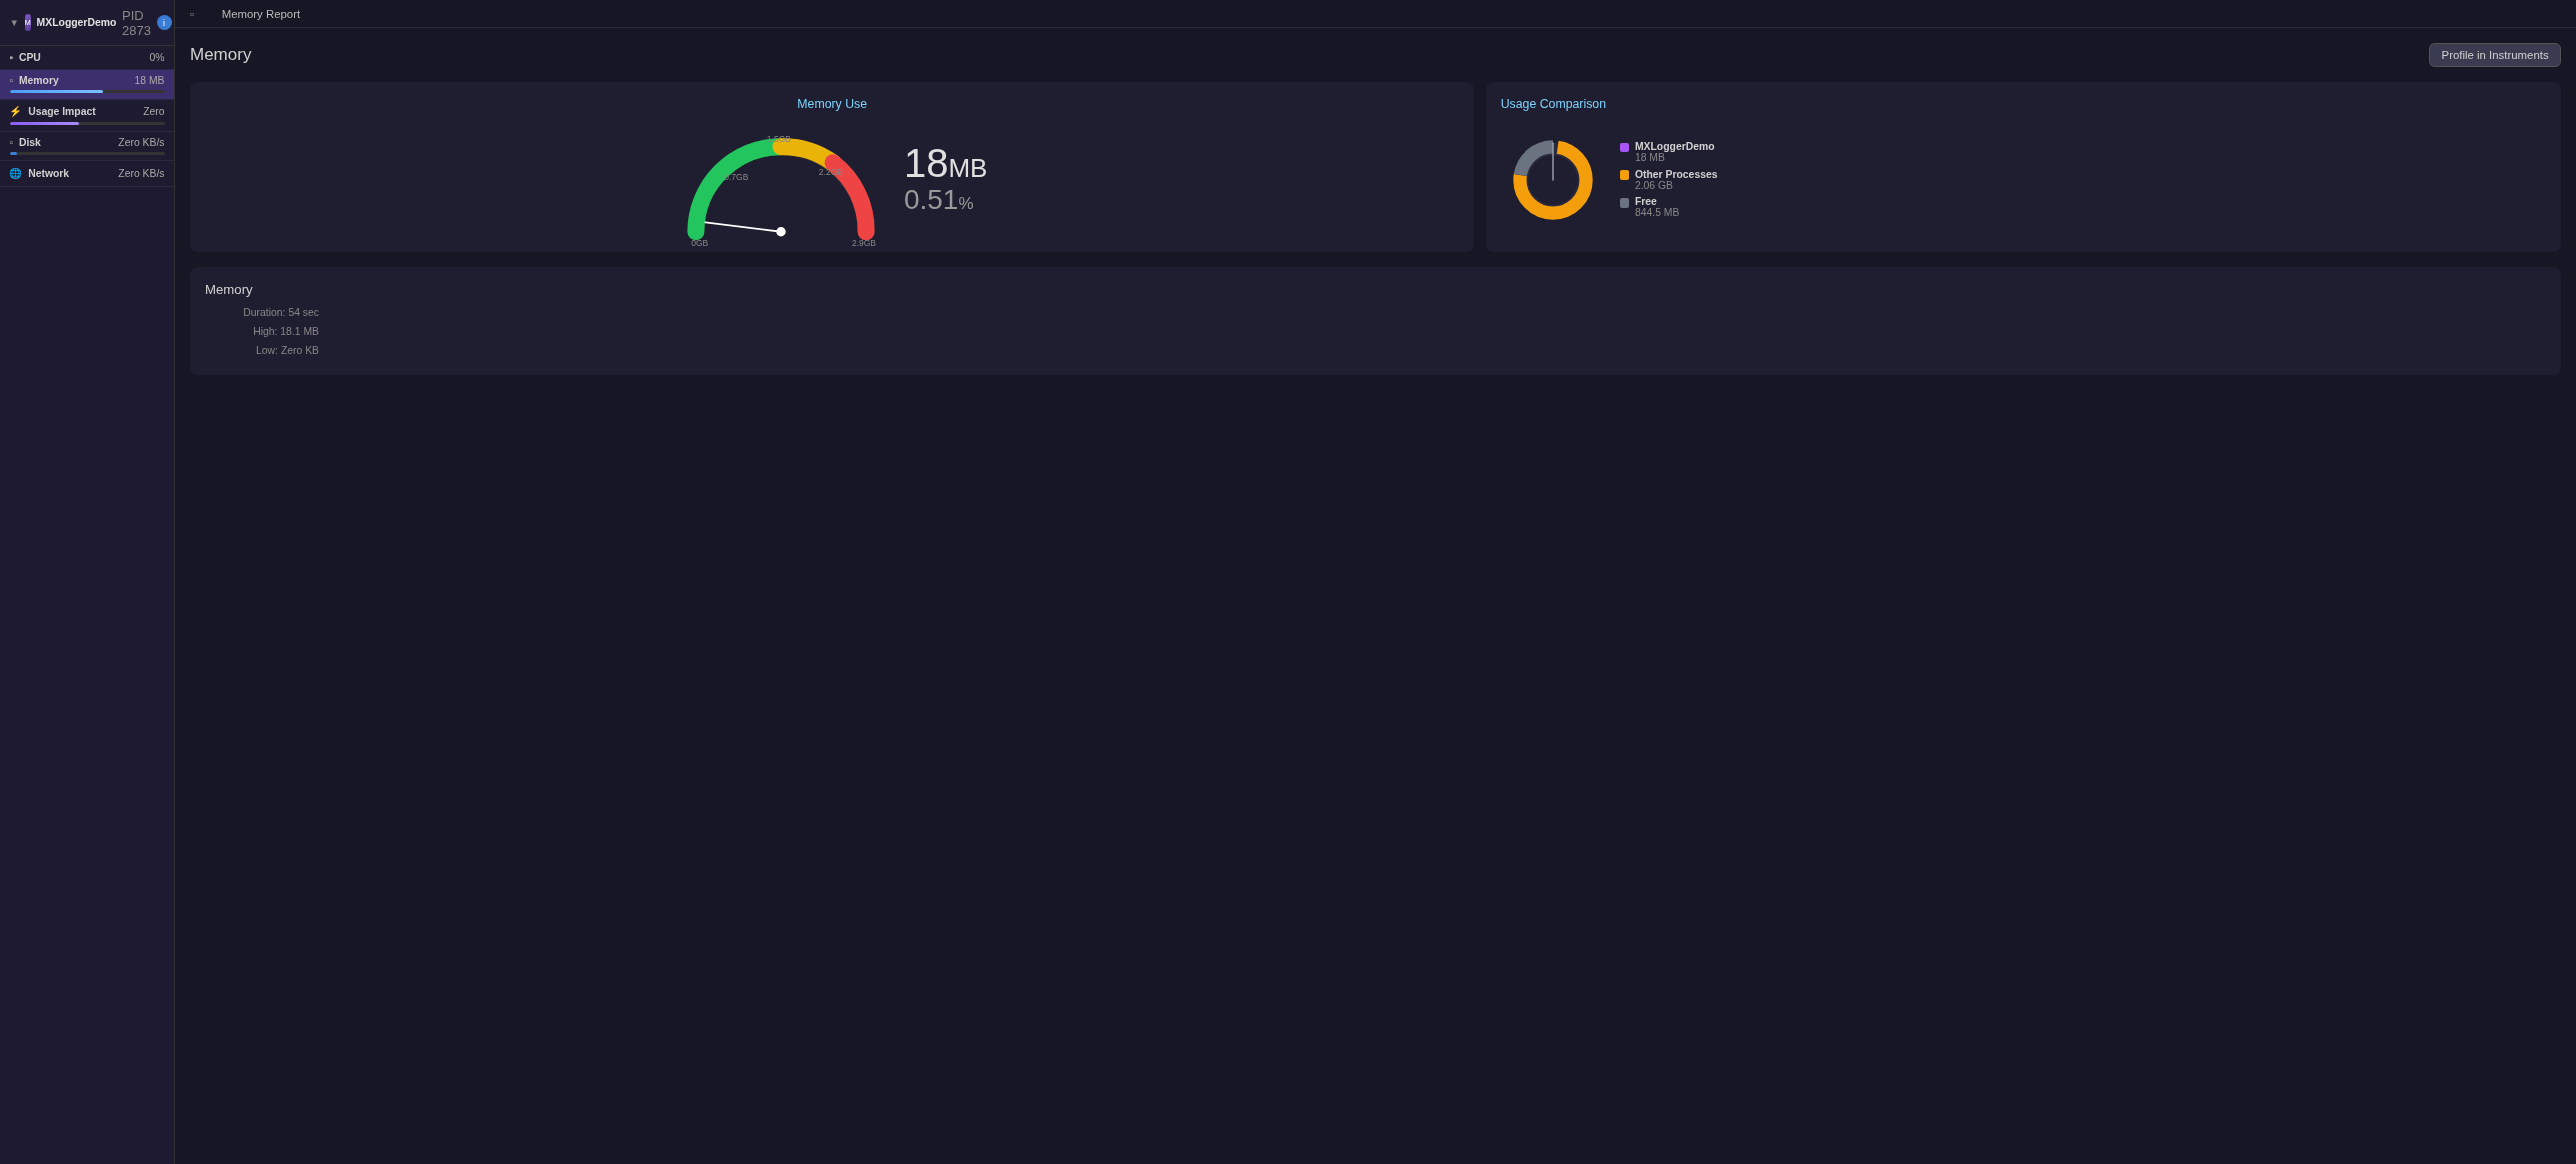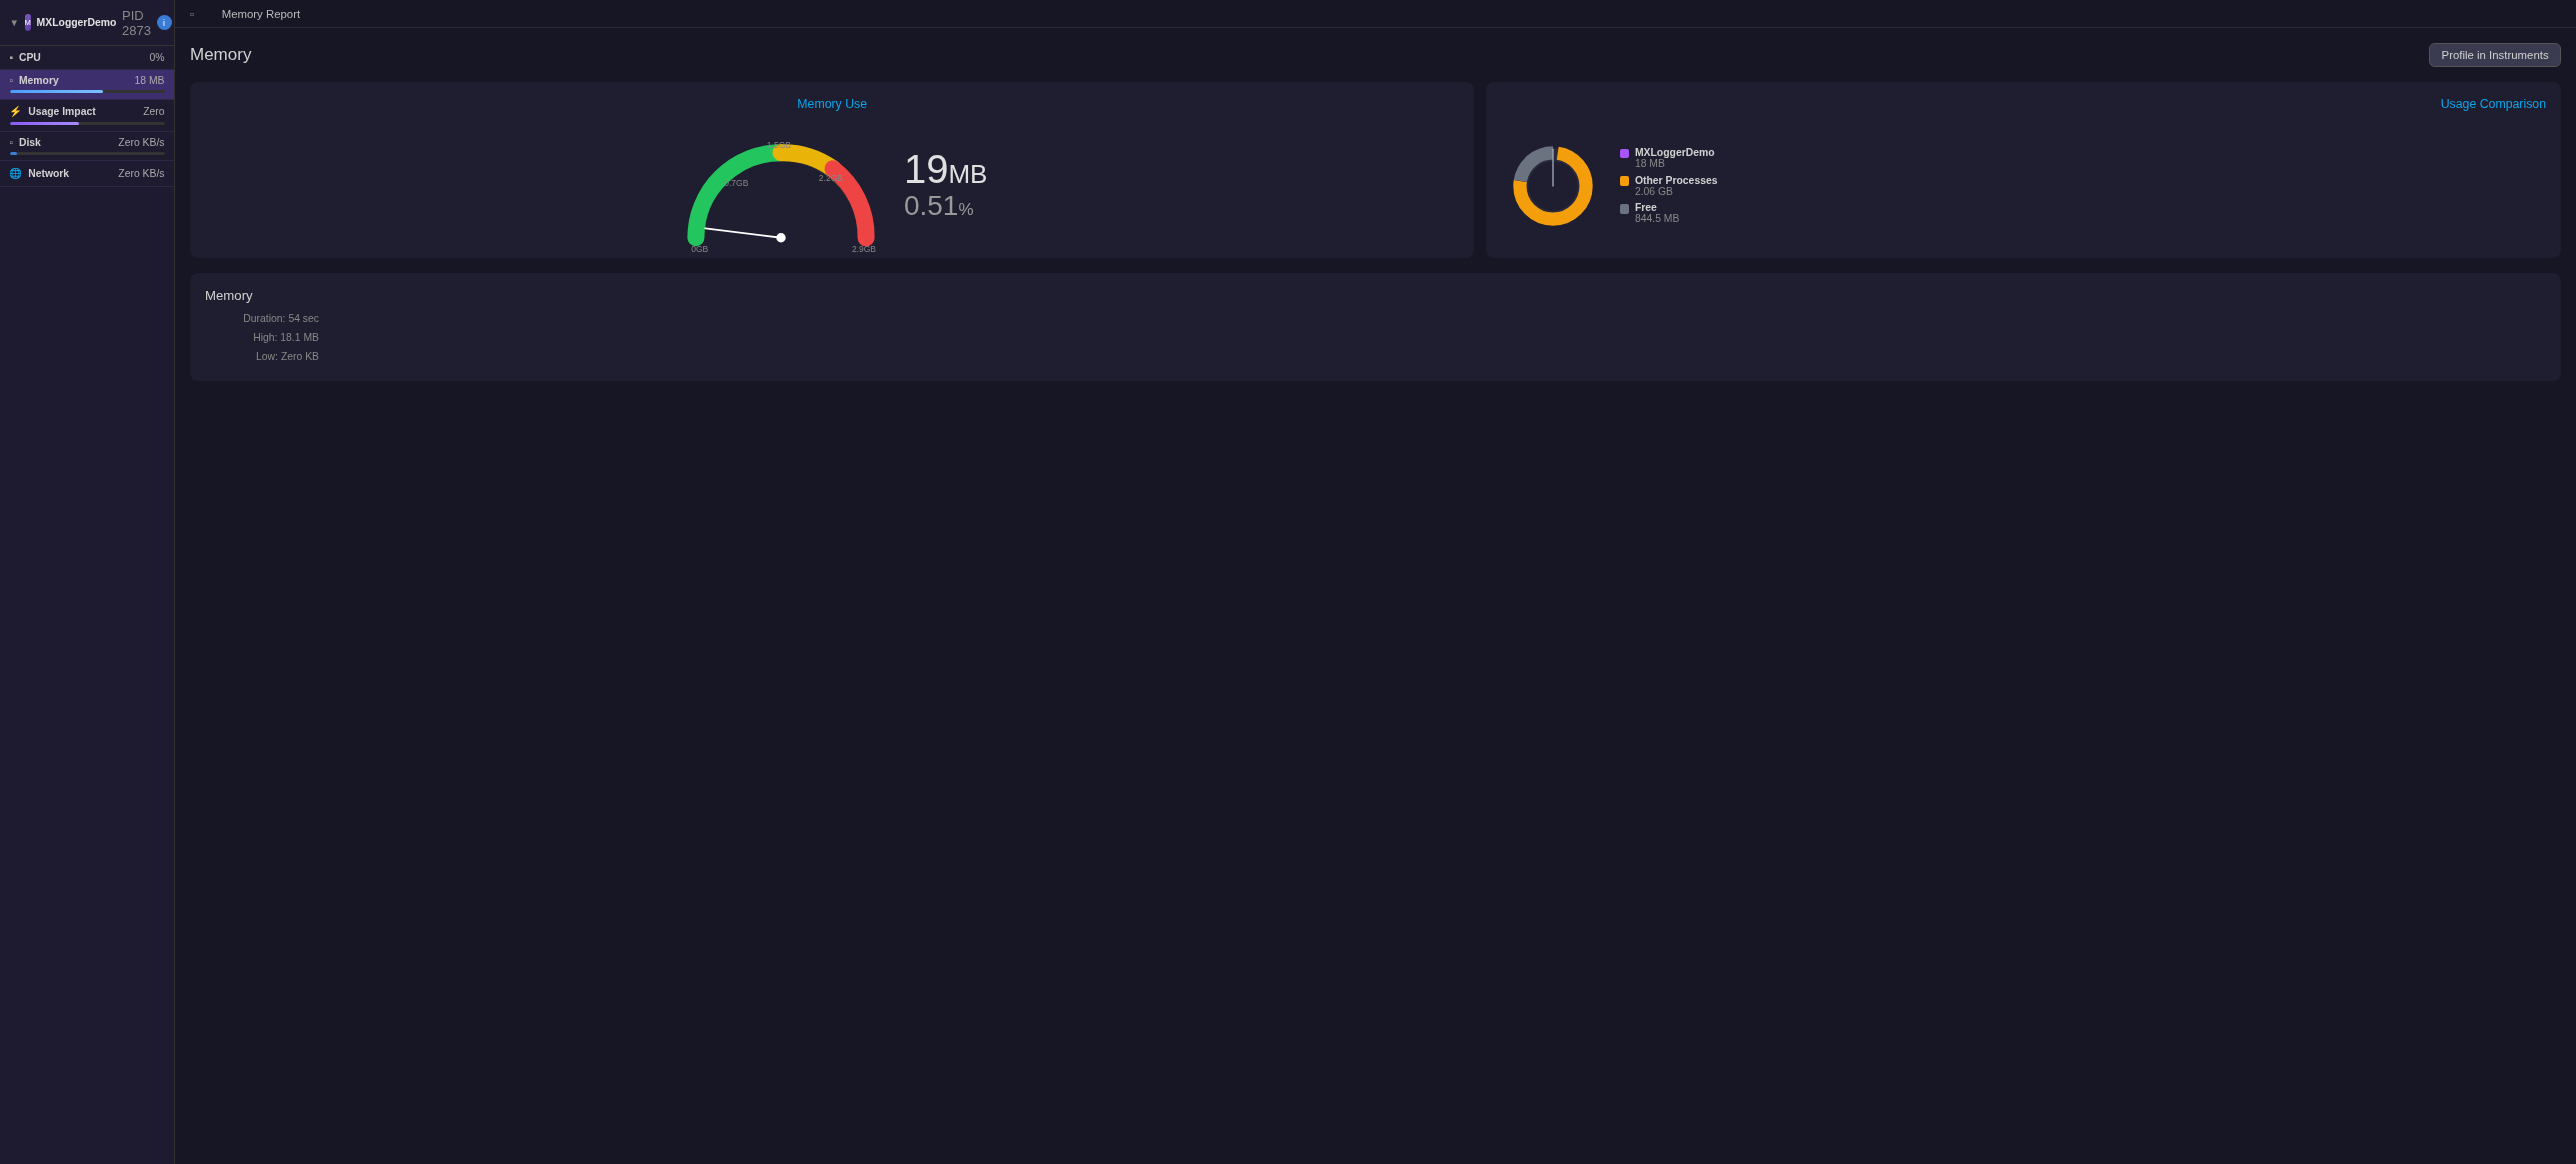--- a/index.html
+++ b/index.html
@@ -176,23 +176,23 @@
     }
 
     .card {
       background: #1e1e30;
       border-radius: 7.6px;
       padding: 15px;
       flex: 1;
     }
     .card-title {
       font-size: 12.3px;
-      color: #0ea5e9;
-      text-align: right;
-      margin-bottom: 18px;
+      color: #7dd3fc;
+      text-align: left;
+      margin-bottom: 12px;
     }
 
     
     .gauge-card {
       flex: 1.2;
       display: flex;
       flex-direction: column;
       align-items: center;
     }
     .gauge-container {
@@ -403,21 +403,21 @@
 
               <text x="15" y="130" fill="#888" font-size="9">0GB</text>
               <text x="50" y="60" fill="#888" font-size="9">0.7GB</text>
               <text x="95" y="20" fill="#888" font-size="9">1.5GB</text>
               <text x="150" y="55" fill="#888" font-size="9">2.2GB</text>
               <text x="185" y="130" fill="#888" font-size="9">2.9GB</text>
             </svg>
           </div>
           <div style="text-align:left;">
             <div style="font-size:40px; font-weight:200; color:#e0e0e0; line-height:1;">
-              <span>19</span><span style="font-size:26px;">MB</span>
+              <span>18</span><span style="font-size:26px;">MB</span>
             </div>
             <div style="font-size:28px; font-weight:200; color:#999; line-height:1.2;">
               <span>0.51</span><span style="font-size:17px;">%</span>
             </div>
           </div>
         </div>
       </div>
 
       <div class="card donut-card">
         <div class="card-title">Usage Comparison</div>

